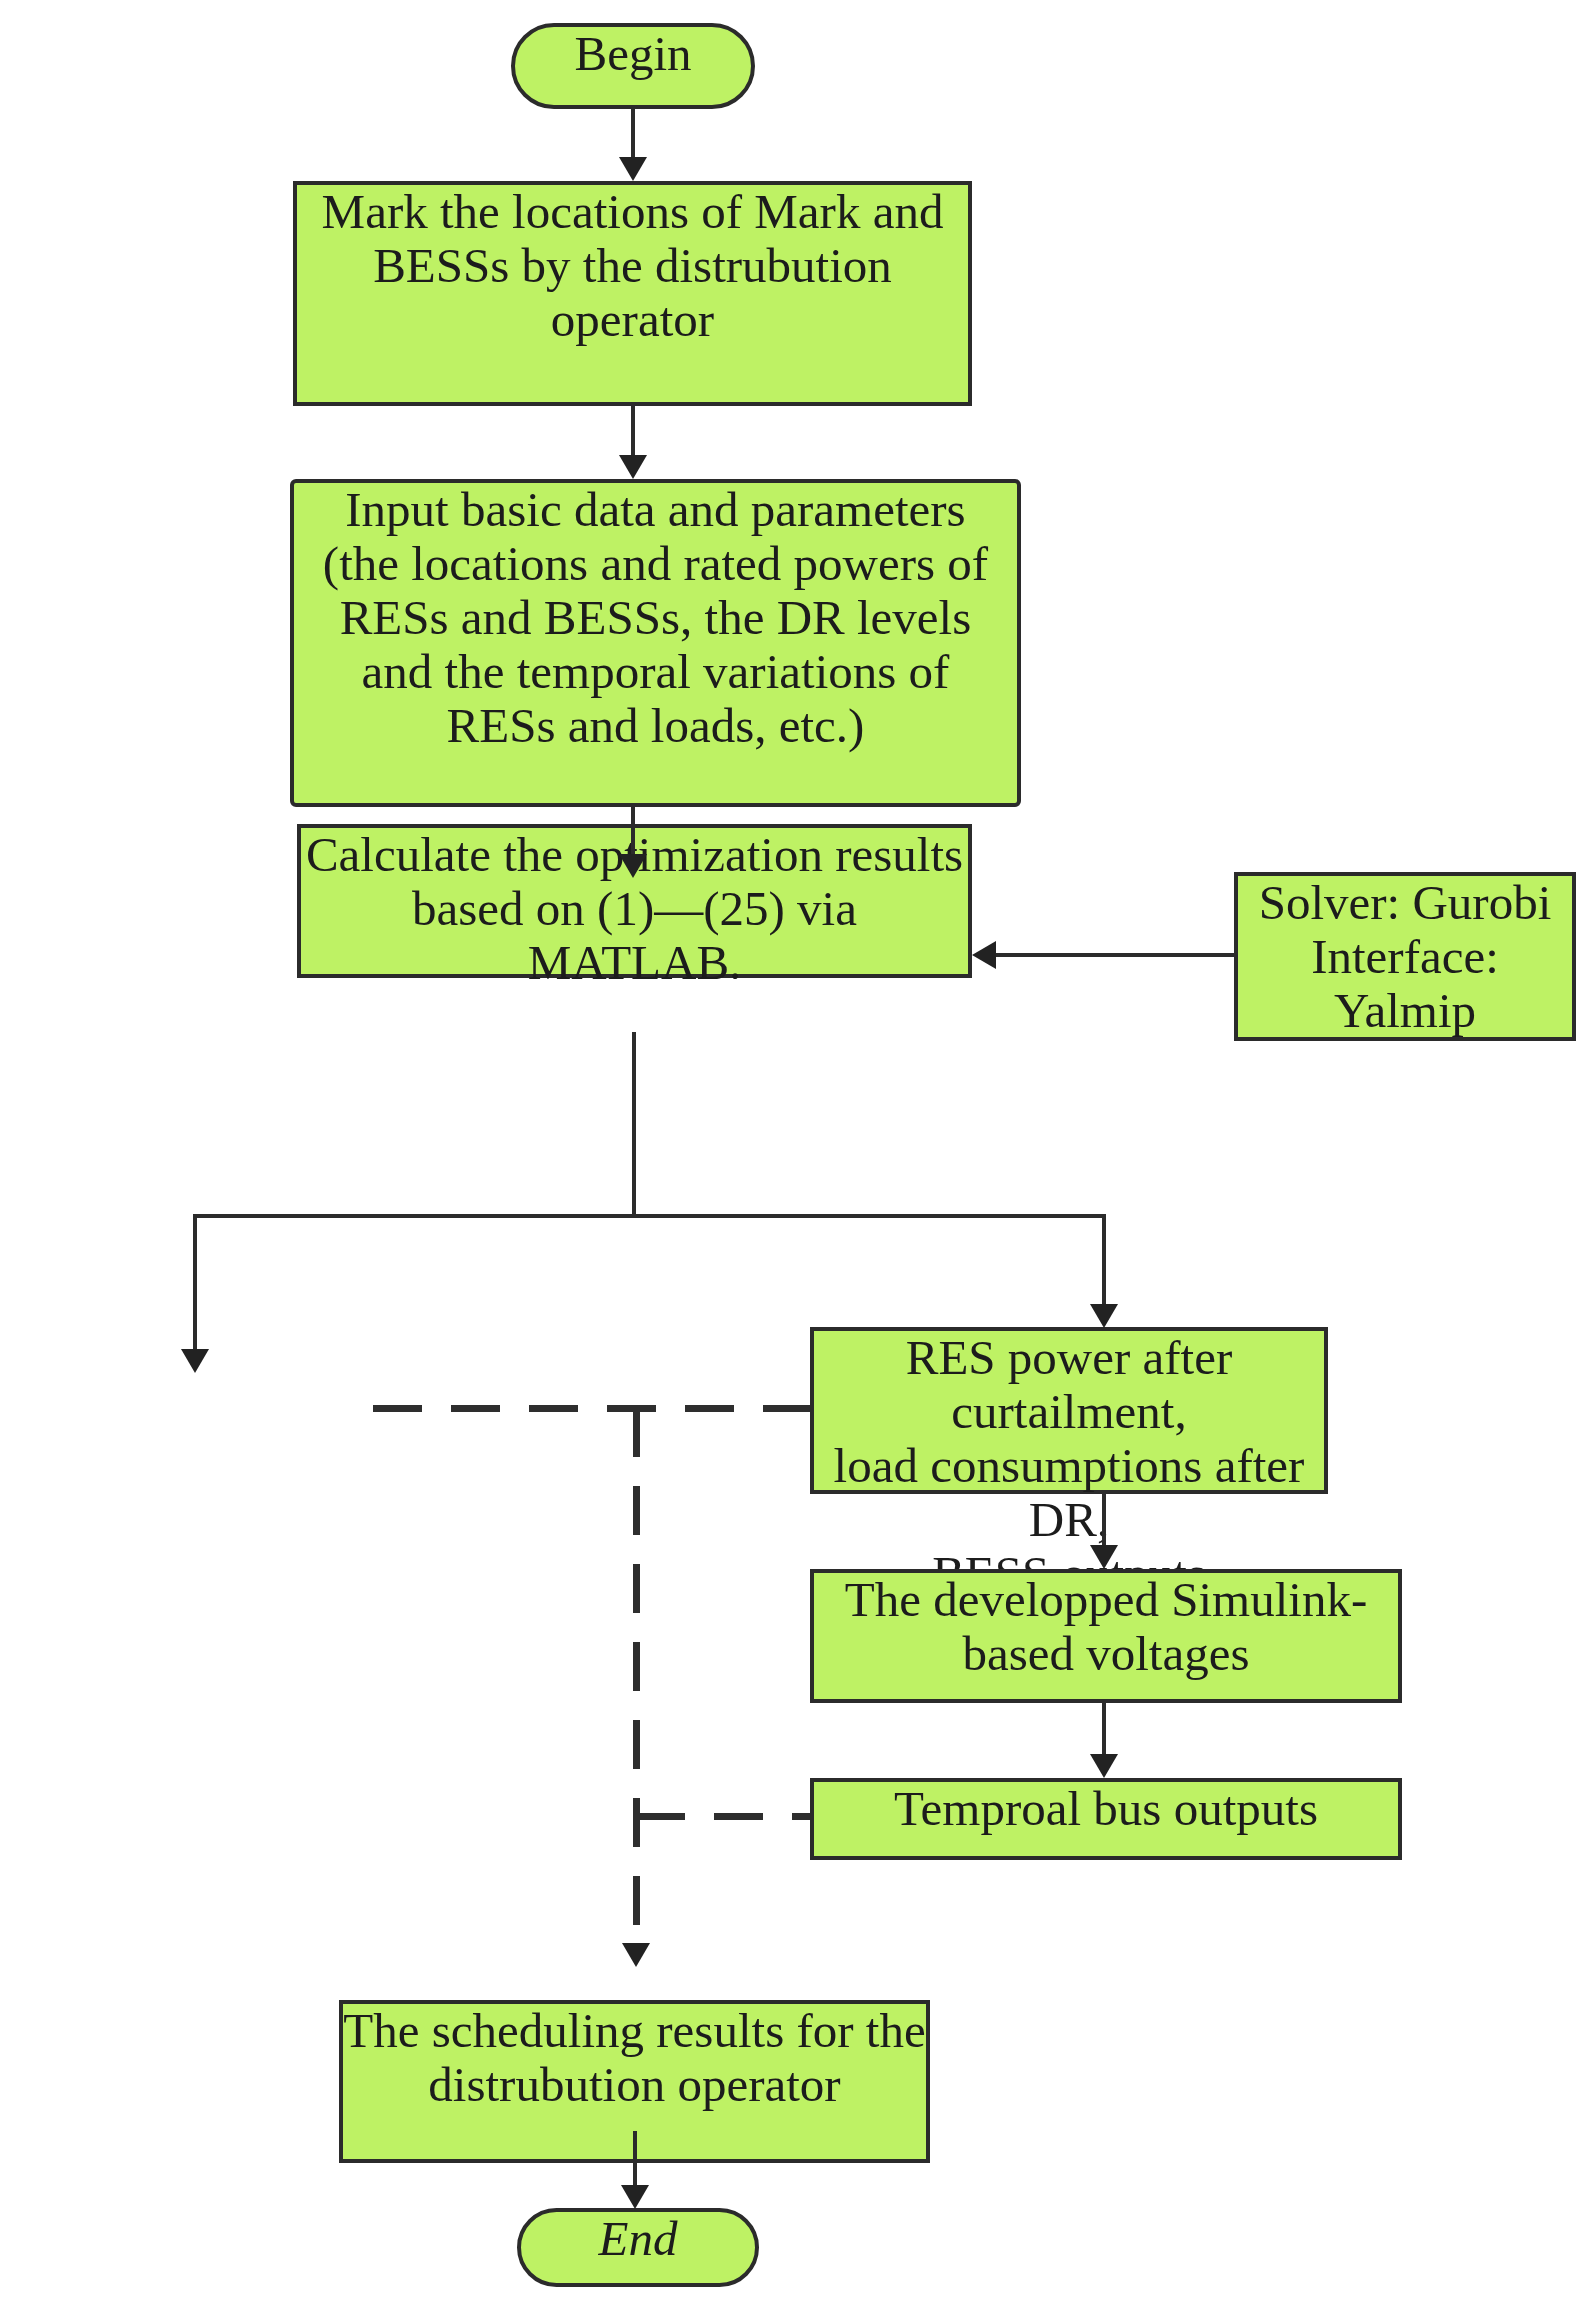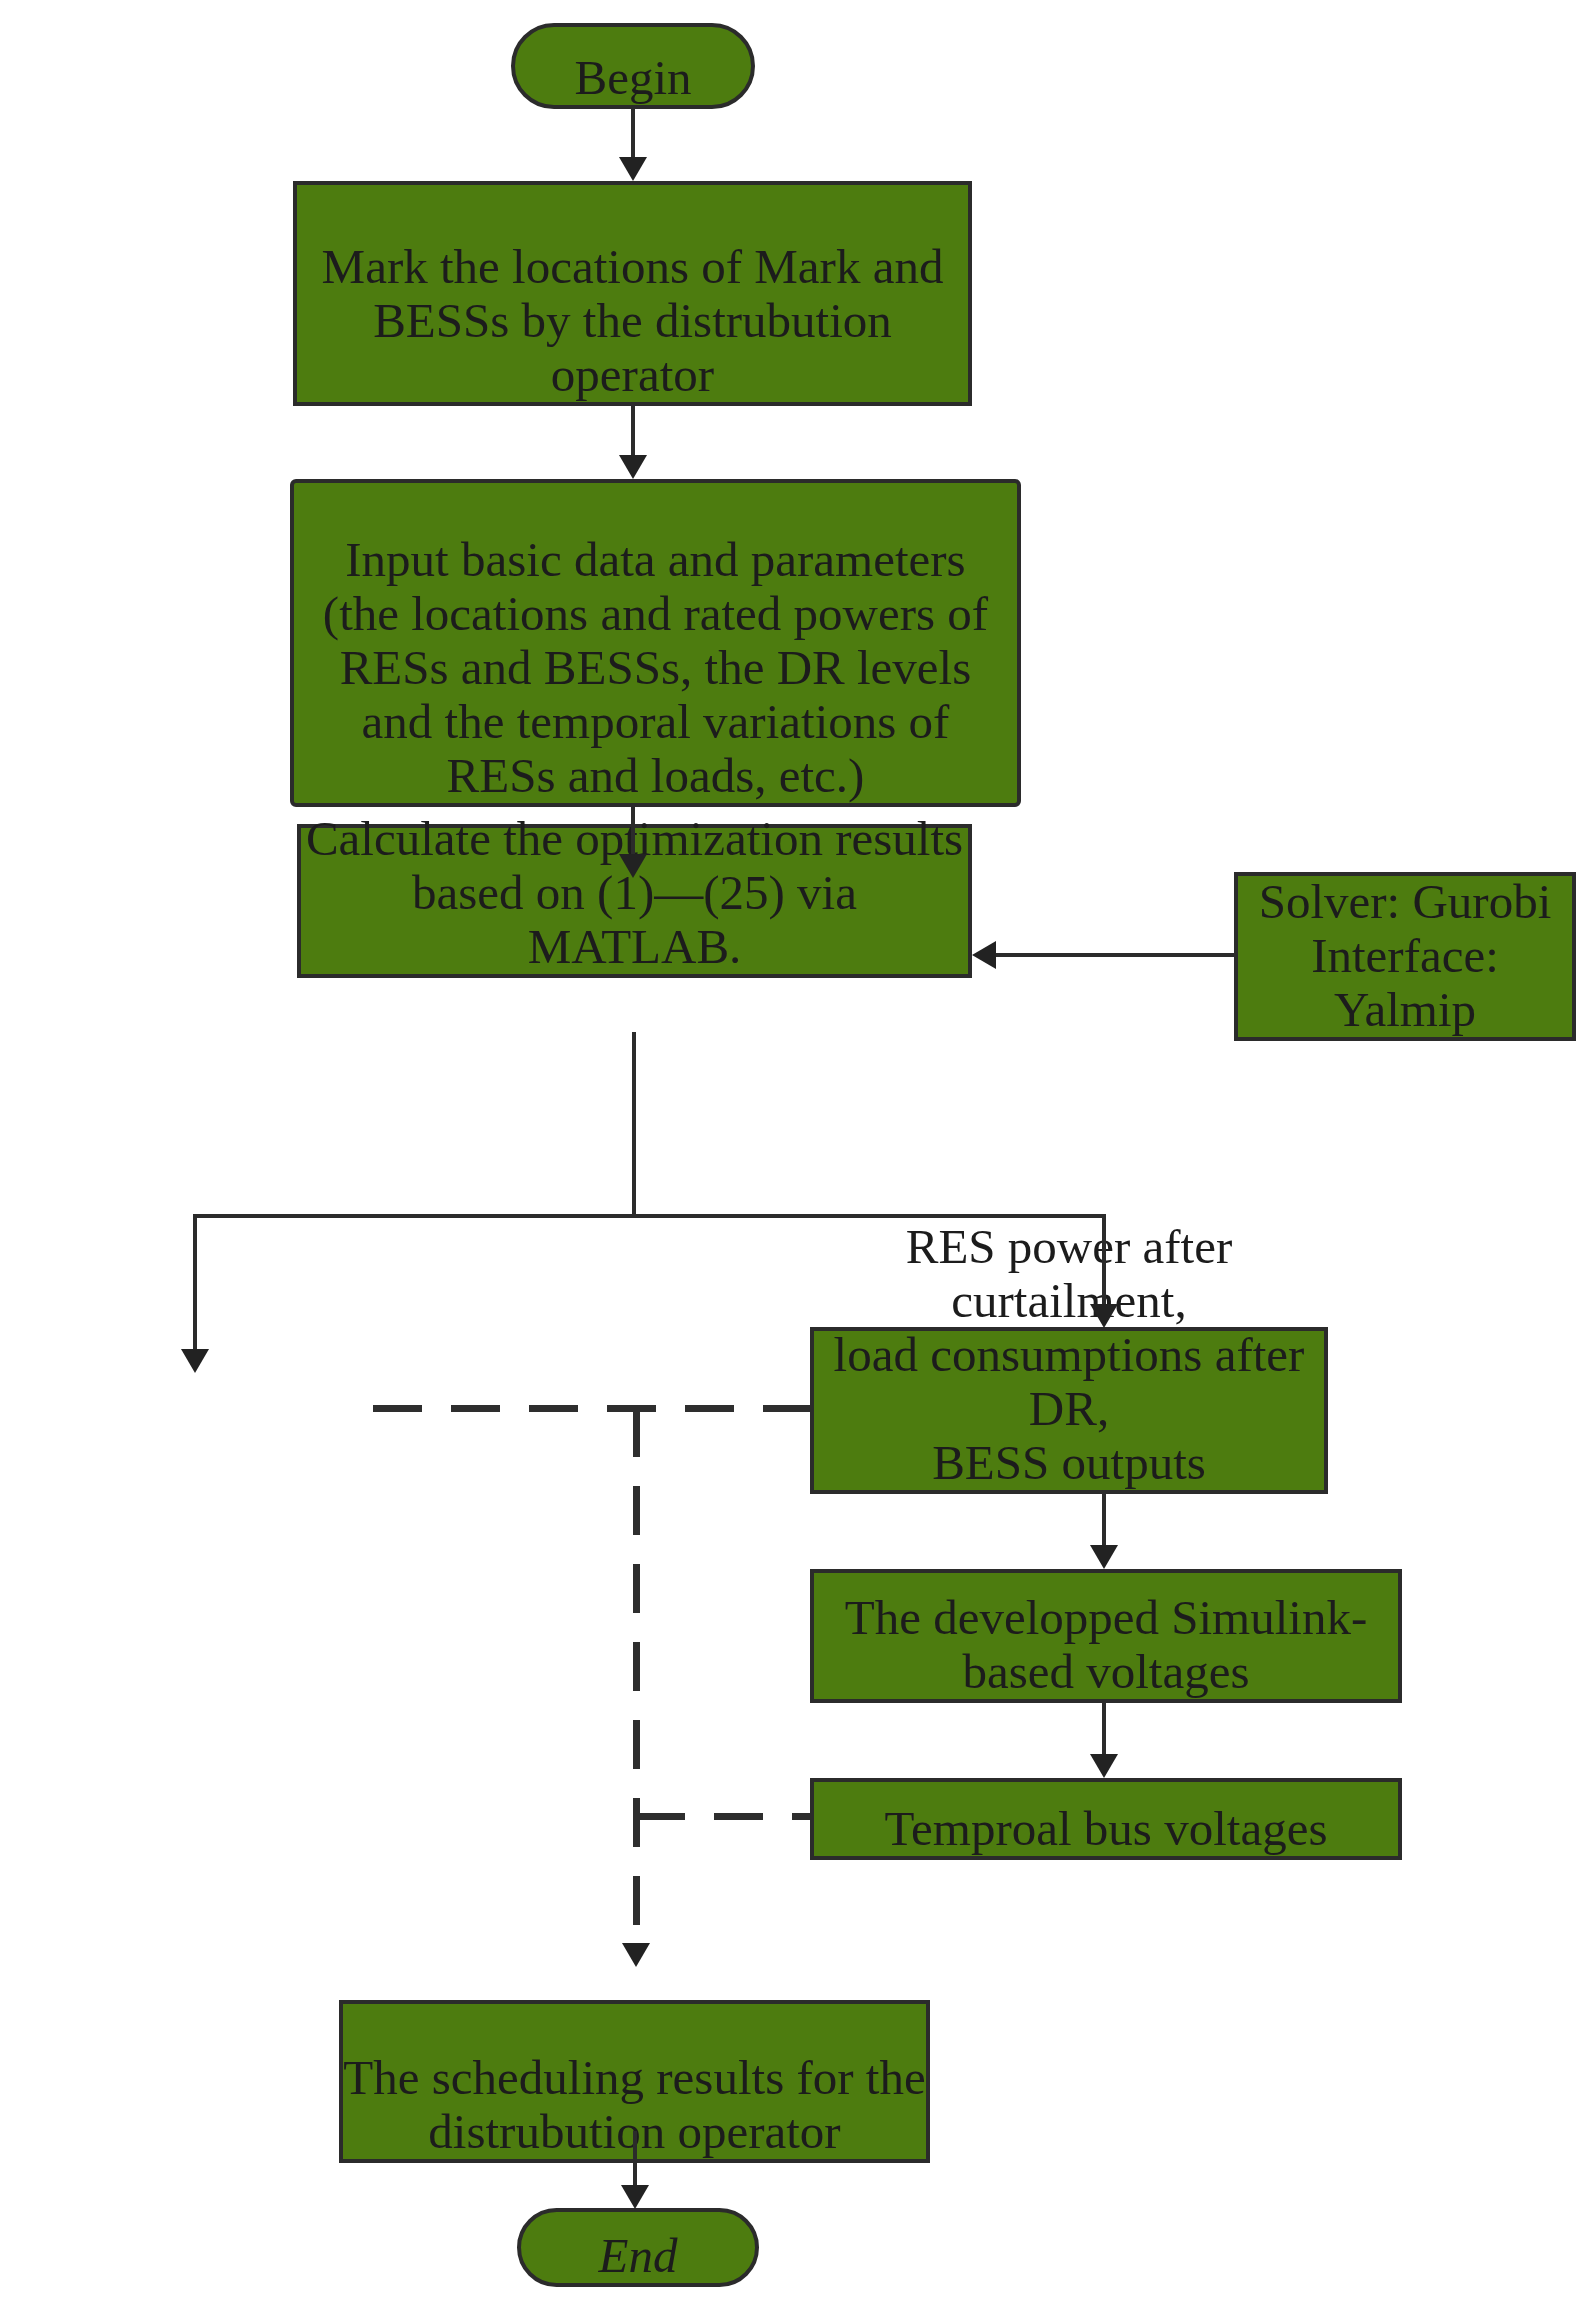--- a/index.html
+++ b/index.html
@@ -12,23 +12,23 @@
     width: 1596px;
     height: 2307px;
     background: #ffffff;
     font-family: "Liberation Serif", "DejaVu Serif", serif;
     color: #1c1c1c;
   }
   .node {
     position: absolute;
     box-sizing: border-box;
     border: 4.1px solid #2b2b2b;
-    background: #4d7c0f;
+    background: #bef264;
     display: flex;
-    align-items: flex-end;
+    align-items: flex-start;
     justify-content: center;
     text-align: center;
   }
   .node .txt {
     white-space: pre-line;
     font-size: 49px;
     line-height: 54px;
     color: #1c1c1c;
   }
   .terminator {
@@ -102,21 +102,21 @@
 load consumptions after DR,
 BESS outputs</span>
   </div>
 
   <div class="node" style="left:810px; top:1569px; width:592px; height:134px;">
     <span class="txt">The developped Simulink-
 based voltages</span>
   </div>
 
   <div class="node" style="left:810px; top:1778px; width:592px; height:82px;">
-    <span class="txt">Temproal bus voltages</span>
+    <span class="txt">Temproal bus outputs</span>
   </div>
 
   <div class="node" style="left:339px; top:1968px; width:591px; height:163px;margin-top:32px;">
     <span class="txt">The scheduling results for the
 distrubution operator</span>
   </div>
 
   <div class="node terminator" style="left:517px; top:2208px; width:242px; height:79px;font-style:italic;">
     <span class="txt">End</span>
   </div>

